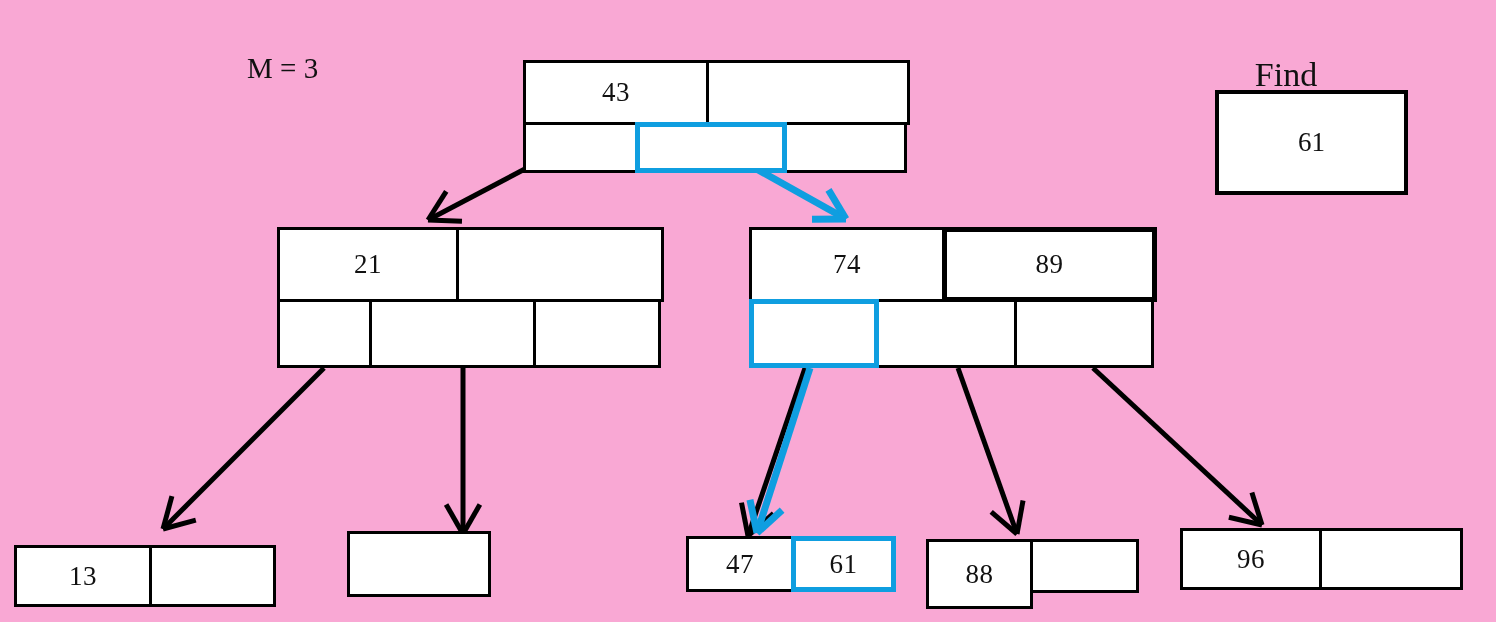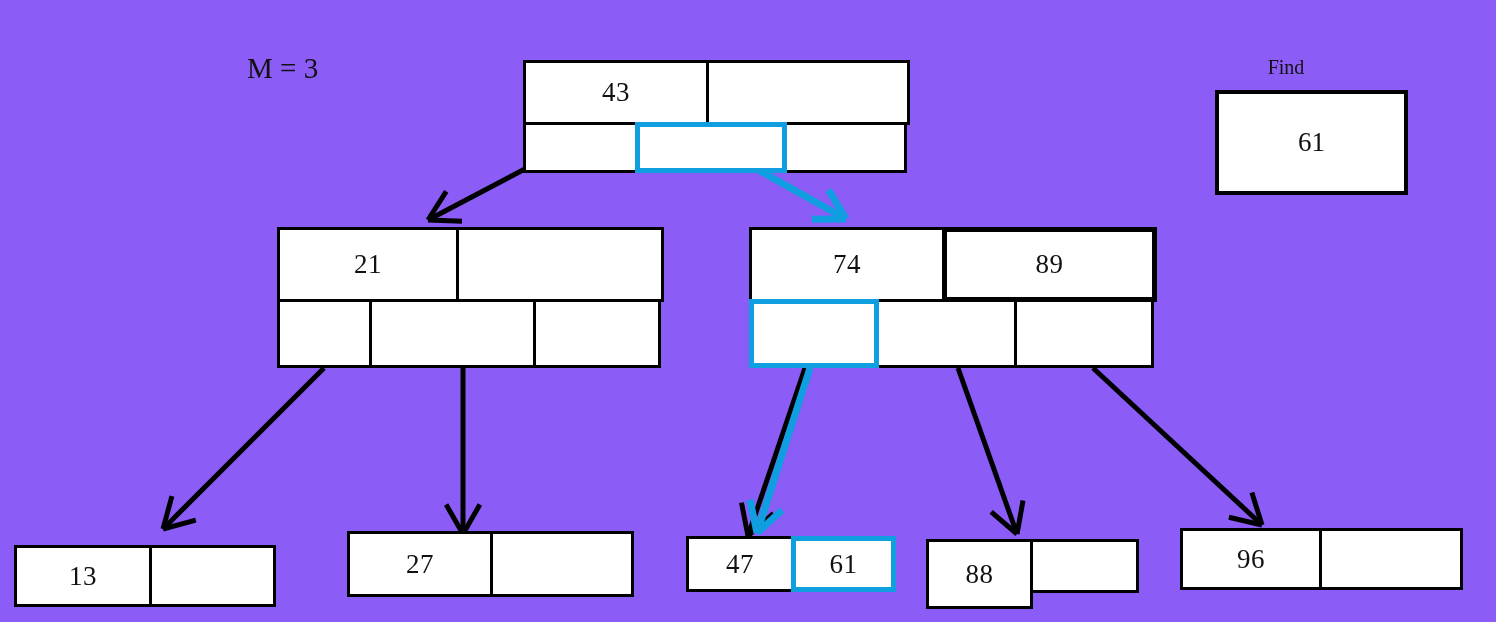--- a/index.html
+++ b/index.html
@@ -5,21 +5,21 @@
 <style>
   html, body {
     margin: 0;
     padding: 0;
     background: #ffffff;
   }
   #stage {
     position: relative;
     width: 1496px;
     height: 622px;
-    background: #8b5cf6;
+    background: #f9a8d4;
     font-family: "Liberation Serif", "DejaVu Serif", serif;
     overflow: hidden;
   }
   svg.layer {
     position: absolute;
     left: 0;
     top: 0;
     width: 1496px;
     height: 622px;
     overflow: visible;
@@ -70,21 +70,21 @@
     align-items: center;
     justify-content: center;
     z-index: 3;
   }
   .plainbox .val {
     font-size: 27px;
     color: #111111;
   }
   .caption {
     position: absolute;
-    font-size: 20px;
+    font-size: 34px;
     color: #111111;
     white-space: nowrap;
     z-index: 3;
     text-align: right;
   }
   .label-m {
     position: absolute;
     font-size: 29px;
     color: #111111;
     white-space: nowrap;
@@ -215,23 +215,20 @@
           <div class="cell" style="width: 138px; height: 62px;">
             <span class="val">13</span>
           </div>
           <div class="cell" style="width: 127px; height: 62px;">
             <span class="val"></span>
           </div>
         </div>
       </div>
       <div class="node" style="left: 347px; top: 531px; width: 290px;">
         <div class="row" style="height: 66px;">
-          <div class="cell" style="width: 146px; height: 66px;">
-            <span class="val">27</span>
-          </div>
           <div class="cell" style="width: 144px; height: 66px;">
             <span class="val"></span>
           </div>
         </div>
       </div>
       <div class="node" style="left: 686px; top: 536px; width: 213px;">
         <div class="row" style="height: 56px;">
           <div class="cell" style="width: 108px; height: 56px; align-items: center;">
             <span class="val">47</span>
           </div>

